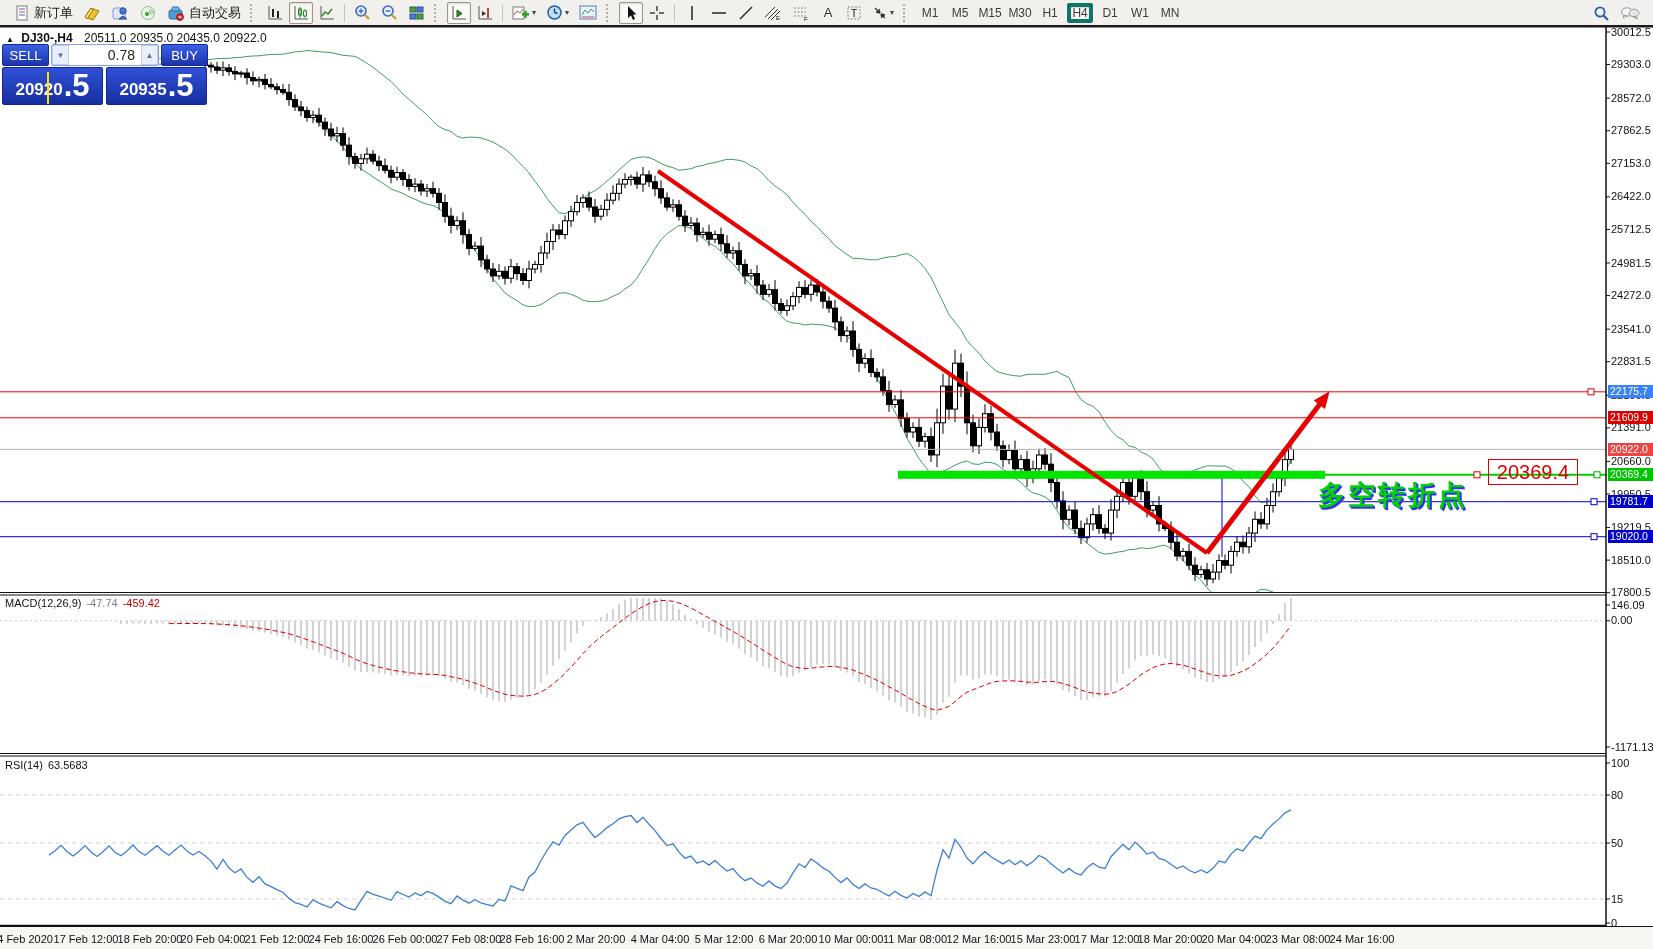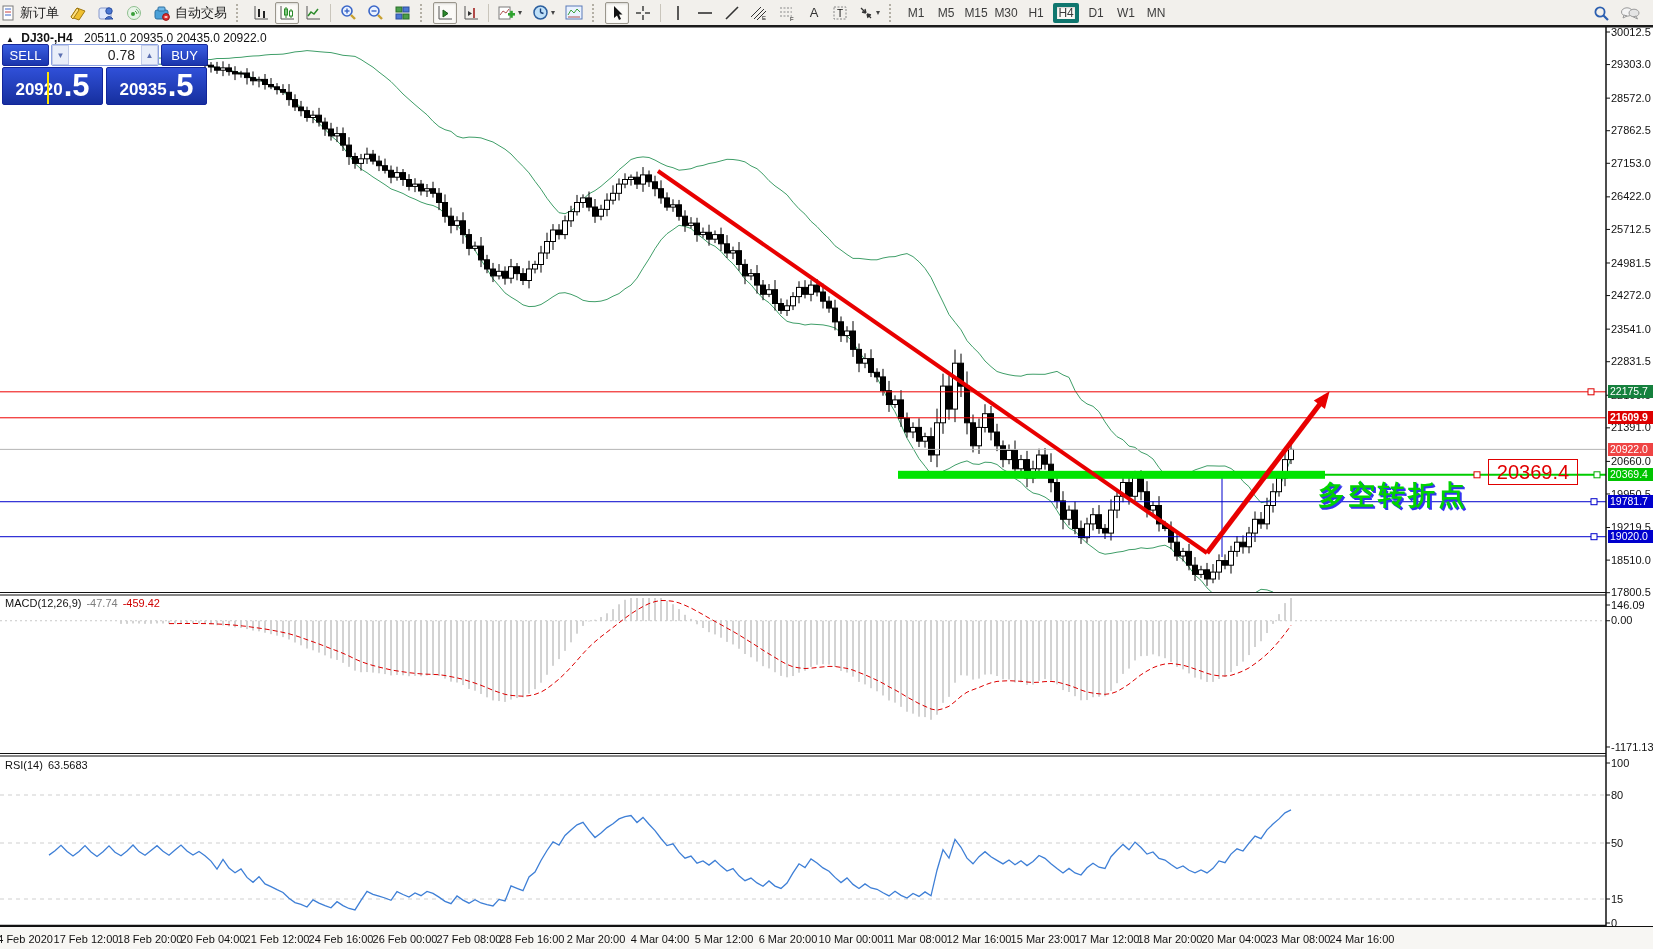--- a/index.html
+++ b/index.html
@@ -1,18 +1,18 @@
 <!DOCTYPE html>
 <html><head>
 <meta charset="utf-8">
 <style>
   html,body{margin:0;padding:0;}
   body{width:1653px;height:949px;position:relative;font-family:"Liberation Sans",sans-serif;background:#ffffff;overflow:hidden;-webkit-font-smoothing:antialiased;}
   
-  #toolbar{position:absolute;left:0;top:0;width:1653px;height:27px;background:#f2f0ec;border-bottom:2px solid #1a1a1a;display:flex;align-items:center;box-sizing:border-box;padding-left:2px;}
+  #toolbar{position:absolute;left:0;top:0;width:1653px;height:27px;background:#f2f0ec;border-bottom:2px solid #1a1a1a;display:flex;align-items:center;box-sizing:border-box;padding-left:16px;}
   .tb-btn{height:22px;min-width:24px;display:flex;align-items:center;justify-content:center;margin:0 1px;border:1px solid transparent;border-radius:2px;box-sizing:border-box;padding:0 3px;font-size:12px;color:#222;cursor:default;}
   .tb-btn.pressed{background:#fbfaf7;border:1px solid #9a968c;box-shadow:inset 0 1px 2px rgba(0,0,0,.15);}
   .tb-grip{width:6px;height:18px;margin:0 4px;border-left:2px dotted #b3afa5;}
   .tb-sep{width:1px;height:18px;background:#c9c5bb;margin:0 4px;}
   .tb-label{font-size:13px;color:#1a1a1a;margin-left:4px;white-space:nowrap;}
   .tf-btn{height:20px;min-width:26px;display:flex;align-items:center;justify-content:center;font-size:12px;color:#3c3c3c;margin:0 2px;border:1px solid transparent;border-radius:2px;box-sizing:border-box;}
   .tf-btn.active{background:#fbfaf7;border:4px solid #0f766e;box-shadow:inset 0 1px 2px rgba(0,0,0,.18);}
   .caret{font-size:8px;color:#444;margin-left:2px;}
   #tb-right{position:absolute;right:8px;top:2px;display:flex;align-items:center;}
   
@@ -979,22 +979,22 @@
     <div class="ax-tick" style="top:553.6px;">18510.0</div>
     <div class="ax-tick" style="top:586.2px;">17800.5</div>
     <div class="ax-tick" style="top:598.5px;">146.09</div>
     <div class="ax-tick" style="top:614.2px;">0.00</div>
     <div class="ax-tick" style="top:740.5px;">-1171.13</div>
     <div class="ax-tick" style="top:756.5px;">100</div>
     <div class="ax-tick" style="top:788.5px;">80</div>
     <div class="ax-tick" style="top:836.5px;">50</div>
     <div class="ax-tick" style="top:892.5px;">15</div>
     <div class="ax-tick" style="top:916.5px;">0</div>
-    <div class="ax-tag" style="top:385.3px;background:#15803d;">22175.7</div>
-    <div class="ax-tag" style="top:411.3px;background:#dd0000;font-weight:bold;">21609.9</div>
+    <div class="ax-tag" style="top:385.3px;background:#3b82f6;">22175.7</div>
+    <div class="ax-tag" style="top:411.3px;background:#dd0000;">21609.9</div>
     <div class="ax-tag" style="top:442.9px;background:#ef4444;">20922.0</div>
     <div class="ax-tag" style="top:468.3px;background:#00c400;">20369.4</div>
     <div class="ax-tag" style="top:495.2px;background:#0000cd;">19781.7</div>
     <div class="ax-tag" style="top:530.2px;background:#0000cd;">19020.0</div>
   </div>
 <div id="time-strip">
     <div class="t-label" style="left: 22px; top: 6px; transform: translateX(-50%); position: absolute;">14 Feb 2020</div>
     <div class="t-label" style="left: 86px; top: 6px; transform: translateX(-50%); position: absolute;">17 Feb 12:00</div>
     <div class="t-label" style="left: 150px; top: 6px; transform: translateX(-50%); position: absolute;">18 Feb 20:00</div>
     <div class="t-label" style="left: 213px; top: 6px; transform: translateX(-50%); position: absolute;">20 Feb 04:00</div>

